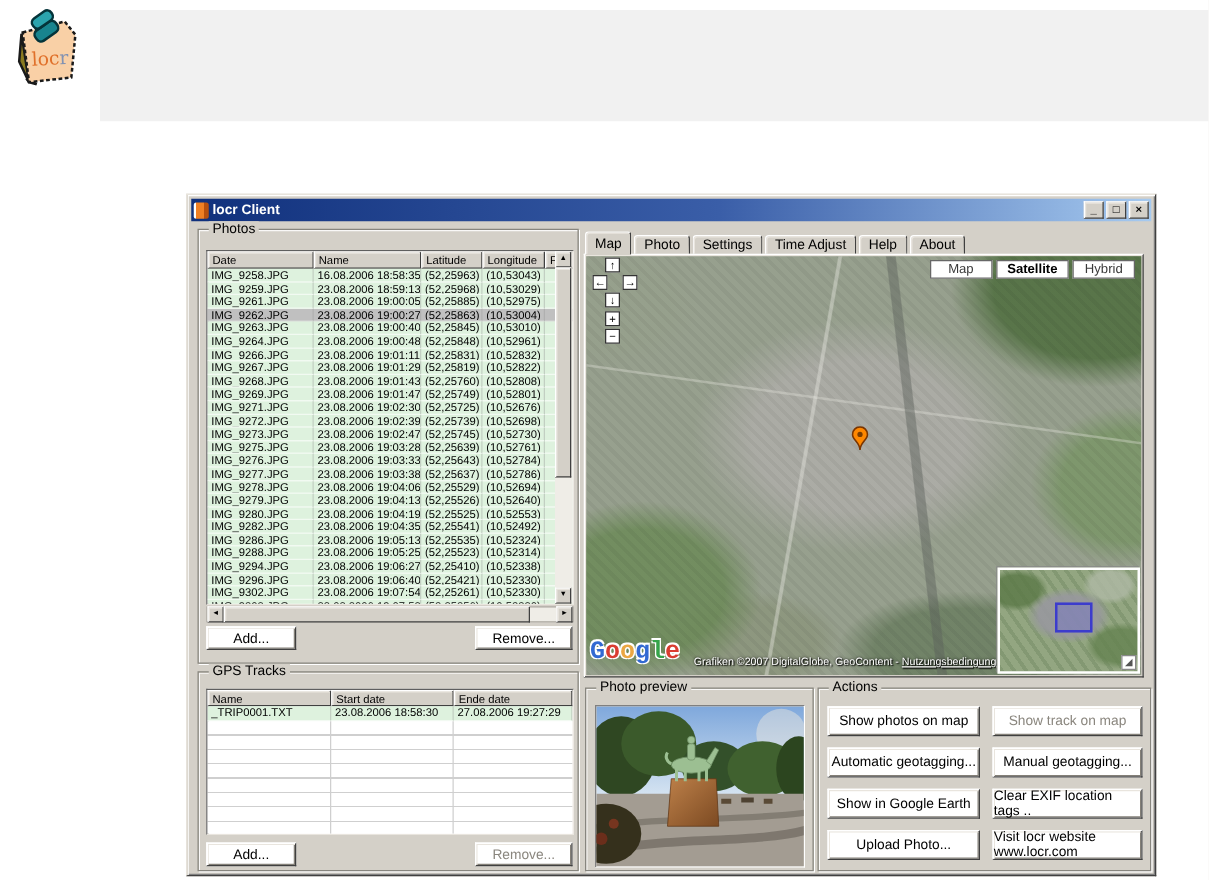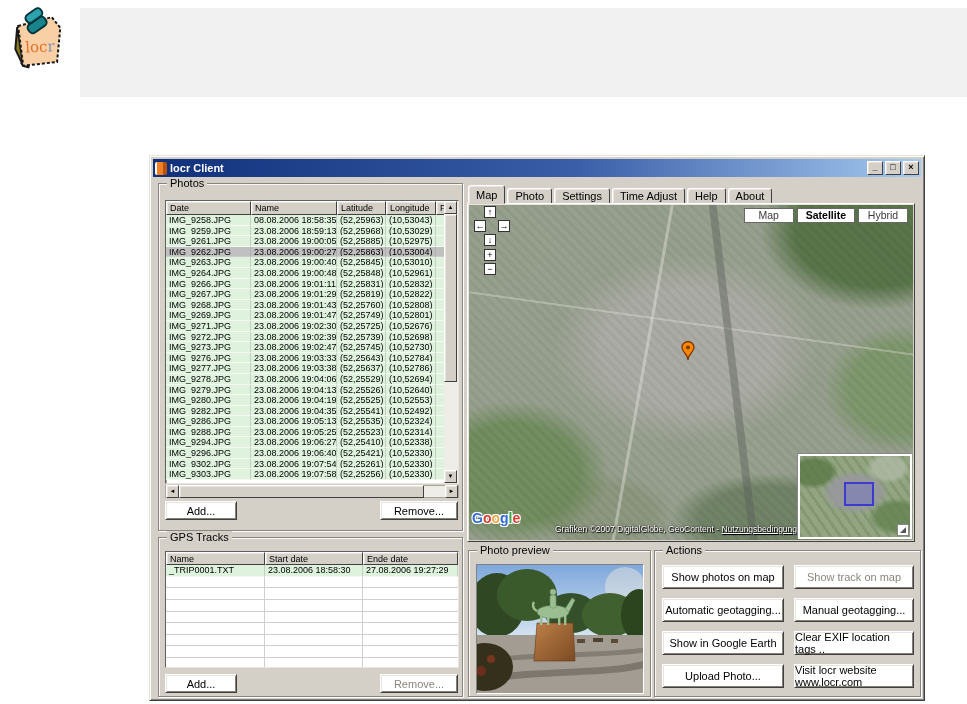--- a/index.html
+++ b/index.html
@@ -101,22 +101,22 @@
            linear-gradient(100deg, transparent 0 40%, rgba(235,235,228,.4) 40.2% 40.6%, transparent 40.8%),
            linear-gradient(8deg, transparent 0 62%, rgba(230,230,222,.35) 62.2% 62.5%, transparent 62.7%),
            repeating-linear-gradient(45deg, rgba(0,0,0,.045) 0 3px, transparent 3px 7px); }
   .panbtn { position:absolute; width:12px; height:12px; background:#fff; border:1px solid #333;
             font-size:9px; line-height:10px; text-align:center; color:#000; z-index:4; }
   .maptype { position:absolute; top:3px; right:5px; display:flex; gap:3px; z-index:4; }
   .mt-btn { background:#fff; border:1px solid #676767; font-size:10.5px; color:#3a3a3a;
             padding:0 8px; height:15px; line-height:13px; min-width:50px; text-align:center; }
   .mt-btn.active { font-weight:bold; color:#000; }
   .marker { position:absolute; left:212px; top:136px; z-index:4; }
-  .google { position:absolute; left:3px; top:305px; font-family:Liberation Sans, sans-serif;
-            font-weight:bold; font-size:14px; z-index:4;
+  .google { position:absolute; left:3px; top:305px; font-family:Liberation Mono, monospace;
+            font-weight:bold; font-size:20px; z-index:4;
             text-shadow:-1px -1px 0 #fff,1px -1px 0 #fff,-1px 1px 0 #fff,1px 1px 0 #fff; }
   .attrib { position:absolute; left:86px; top:319px; width:242px; font-size:8.5px; color:#fff;
             text-shadow:0 0 2px #000,1px 1px 1px #000; z-index:4; white-space:nowrap; }
   .attrib .link { text-decoration:underline; }
   .overview { position:absolute; left:329px; top:249px; width:114px; height:85px; z-index:4;
             border:2px solid #fff; box-shadow:-1px -1px 0 #888;
             background-color:#93a681;
             background-image:
               radial-gradient(ellipse 40px 26px at 50% 45%, rgba(152,152,158,.9) 0 60%, transparent 85%),
               radial-gradient(ellipse 30px 20px at 12% 20%, rgba(90,120,70,.8) 0 60%, transparent 85%),
@@ -185,21 +185,21 @@
           <div class="th w0">Date</div>
           <div class="th w1">Name</div>
           <div class="th w2">Latitude</div>
           <div class="th w3">Longitude</div>
           <div class="th w4">Flag</div>
         </div>
         <div class="tbody">
 
         <div class="tr">
             <div class="td w0">IMG_9258.JPG</div>
-            <div class="td w1">08.08.2006 18:58:35</div>
+            <div class="td w1">16.08.2006 18:58:35</div>
             <div class="td w2">(52,25963)</div>
             <div class="td w3">(10,53043)</div>
             <div class="td w4"></div>
           </div>
             <div class="tr">
             <div class="td w0">IMG_9259.JPG</div>
             <div class="td w1">23.08.2006 18:59:13</div>
             <div class="td w2">(52,25968)</div>
             <div class="td w3">(10,53029)</div>
             <div class="td w4"></div>
@@ -272,20 +272,27 @@
             <div class="td w1">23.08.2006 19:02:39</div>
             <div class="td w2">(52,25739)</div>
             <div class="td w3">(10,52698)</div>
             <div class="td w4"></div>
           </div>
             <div class="tr">
             <div class="td w0">IMG_9273.JPG</div>
             <div class="td w1">23.08.2006 19:02:47</div>
             <div class="td w2">(52,25745)</div>
             <div class="td w3">(10,52730)</div>
+            <div class="td w4"></div>
+          </div>
+            <div class="tr">
+            <div class="td w0">IMG_9275.JPG</div>
+            <div class="td w1">23.08.2006 19:03:28</div>
+            <div class="td w2">(52,25639)</div>
+            <div class="td w3">(10,52761)</div>
             <div class="td w4"></div>
           </div>
             <div class="tr">
             <div class="td w0">IMG_9276.JPG</div>
             <div class="td w1">23.08.2006 19:03:33</div>
             <div class="td w2">(52,25643)</div>
             <div class="td w3">(10,52784)</div>
             <div class="td w4"></div>
           </div>
             <div class="tr">

